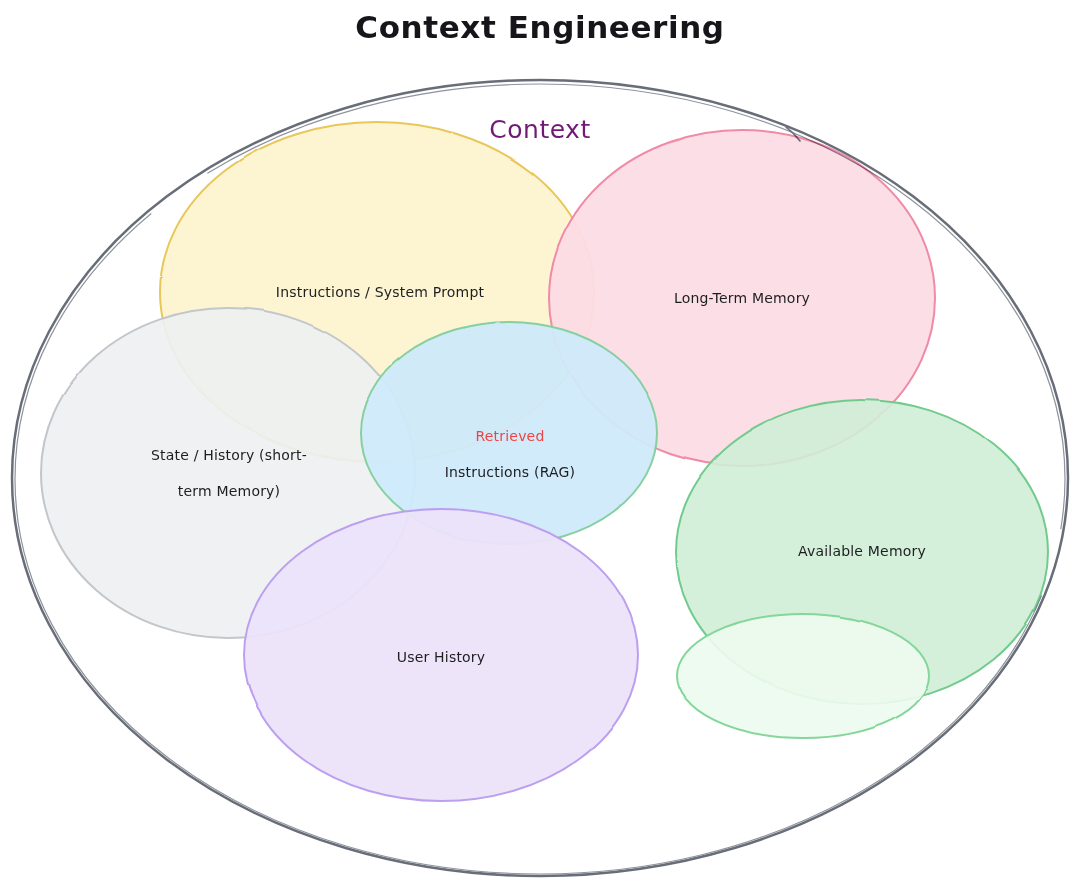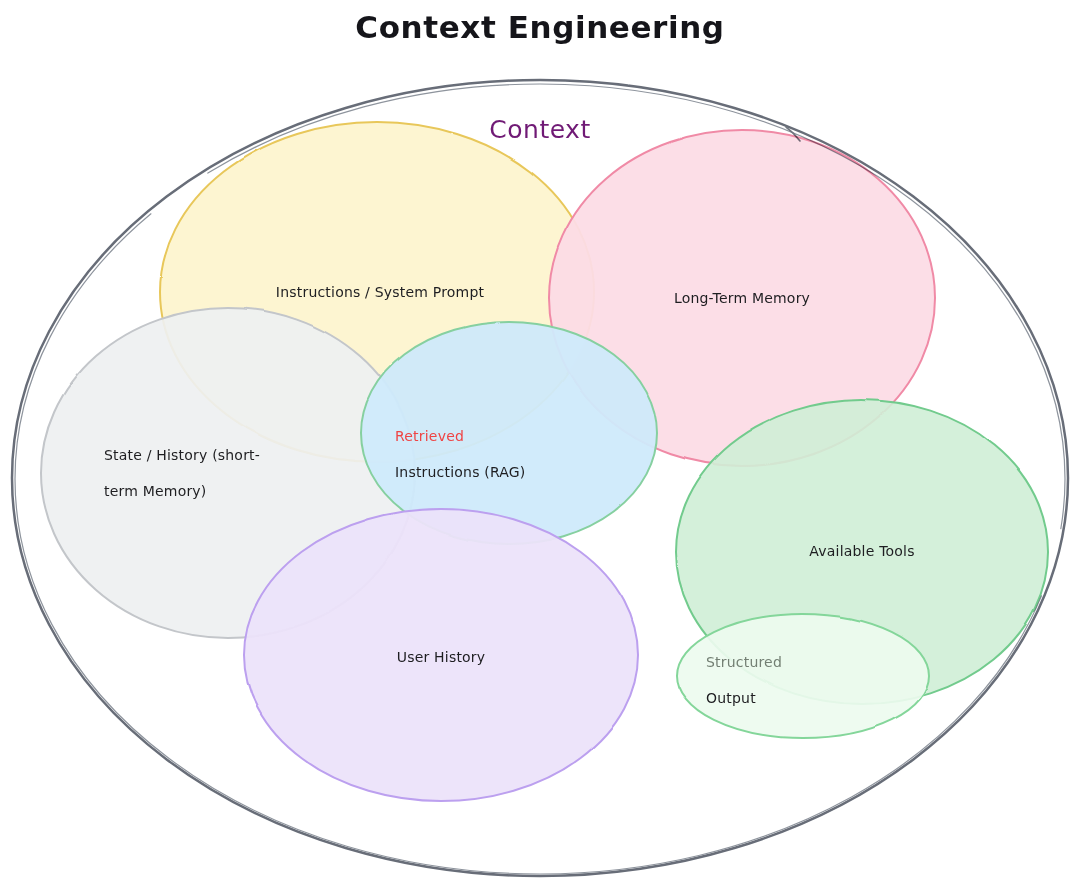--- a/index.html
+++ b/index.html
@@ -31,20 +31,21 @@
   .label-layer {
     position: absolute;
     left: 0;
     top: 0;
     width: 1080px;
     height: 883px;
     pointer-events: none;
   }
   .lbl {
     position: absolute;
+    text-align: center;
     font-family: "DejaVu Sans", sans-serif;
     font-weight: 400;
     line-height: 1.28;
     letter-spacing: 0.2px;
     color: #1e1e21;
     white-space: pre-line;
     transform: translate(-50%, -50%);
   }
   .title {
     font-size: 31px;
@@ -124,21 +125,17 @@
       <div>term Memory)</div>
     </div>
 
     <div class="lbl node-label" style="left:510px; top:455px; width:230px;">
       <div class="line-faded-gray">Retrieved</div>
       <div>Instructions (RAG)</div>
     </div>
 
     <div class="lbl node-label" style="left:441px; top:658px;">User History</div>
 
-    <div class="lbl node-label" style="left:862px; top:552px;">Available Tools</div>
+    <div class="lbl node-label" style="left:862px; top:552px;">Available Memory</div>
 
-    <div class="lbl node-label" style="left:801px; top:681px; width:190px;">
-      <div class="line-faded">Structured</div>
-      <div>Output</div>
-    </div>
 
   </div>
 </div>
 
 </body></html>

